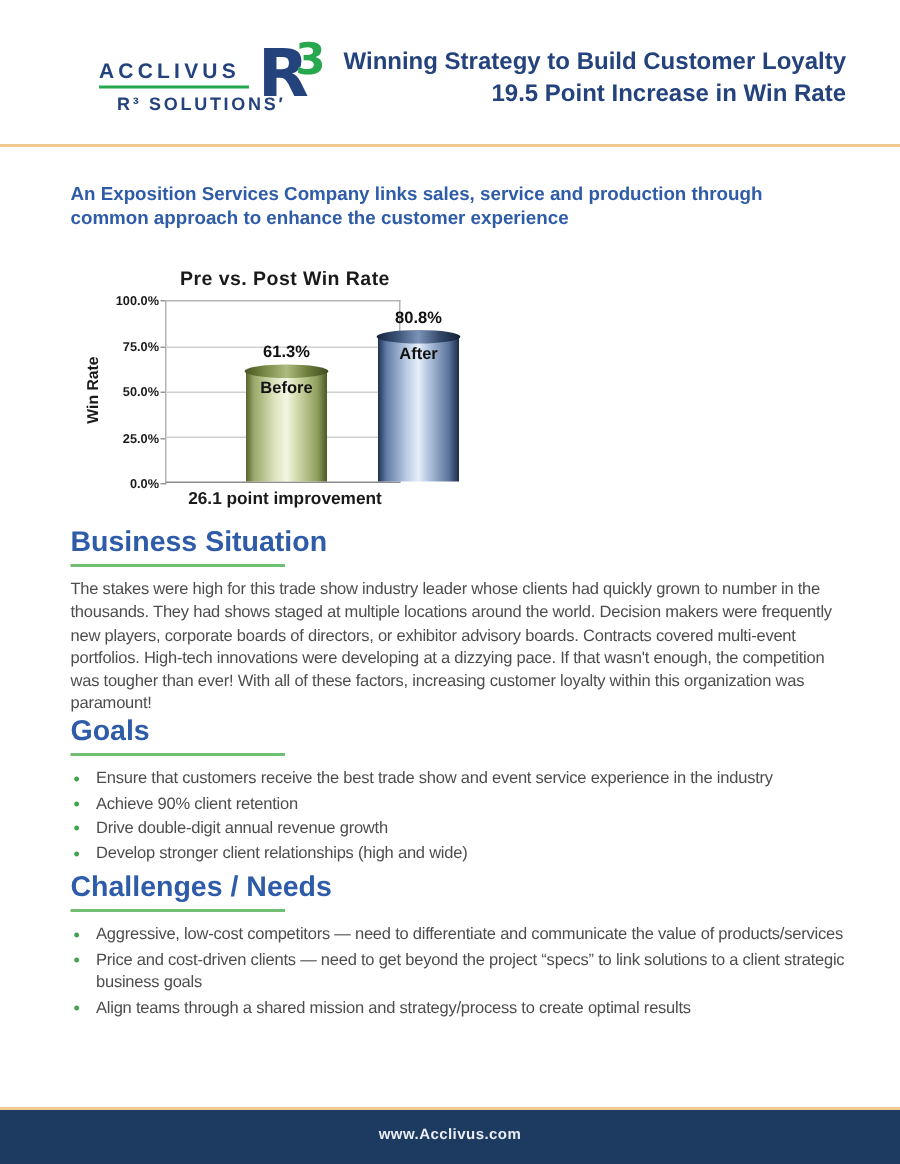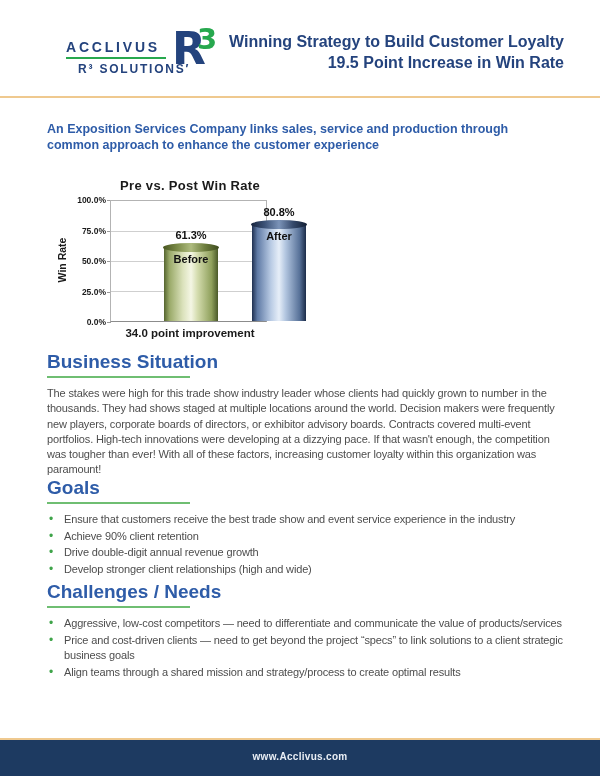--- a/index.html
+++ b/index.html
@@ -111,21 +111,21 @@
         <div class="gridline" style="top: 75%;"></div>
         <div class="bar bar0" style="height: 61.3%;">
           <div class="bar-value">61.3%</div>
           <div class="bar-cat">Before</div>
         </div>
         <div class="bar bar1" style="height: 80.8%;">
           <div class="bar-value">80.8%</div>
           <div class="bar-cat">After</div>
         </div>
       </div>
-    <div class="xlabel">34.0 point improvement</div>
+    <div class="xlabel">26.1 point improvement</div>
   </div>
 
   <section class="sec" style="top:352px">
     <h2>Business Situation</h2>
     <div class="hrule"></div>
     <p>The stakes were high for this trade show industry leader whose clients had quickly grown to number in the thousands. They had shows staged at multiple locations around the world. Decision makers were frequently new players, corporate boards of directors, or exhibitor advisory boards. Contracts covered multi-event portfolios. High-tech innovations were developing at a dizzying pace. If that wasn't enough, the competition was tougher than ever! With all of these factors, increasing customer loyalty within this organization was paramount!</p>
   </section>
 
   <section class="sec" style="top:478px">
     <h2>Goals</h2>

